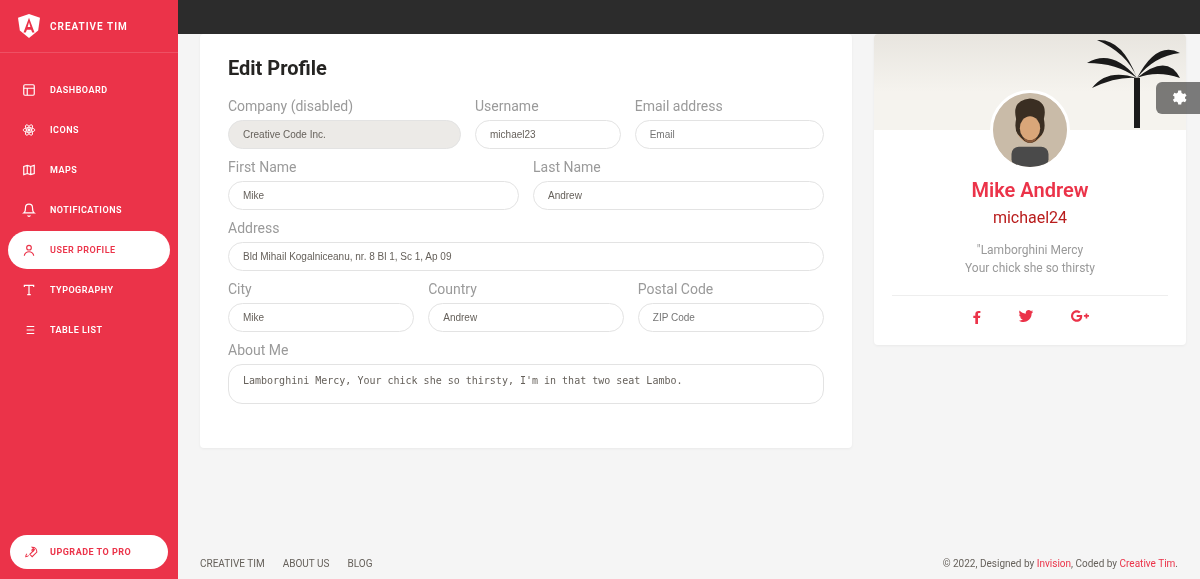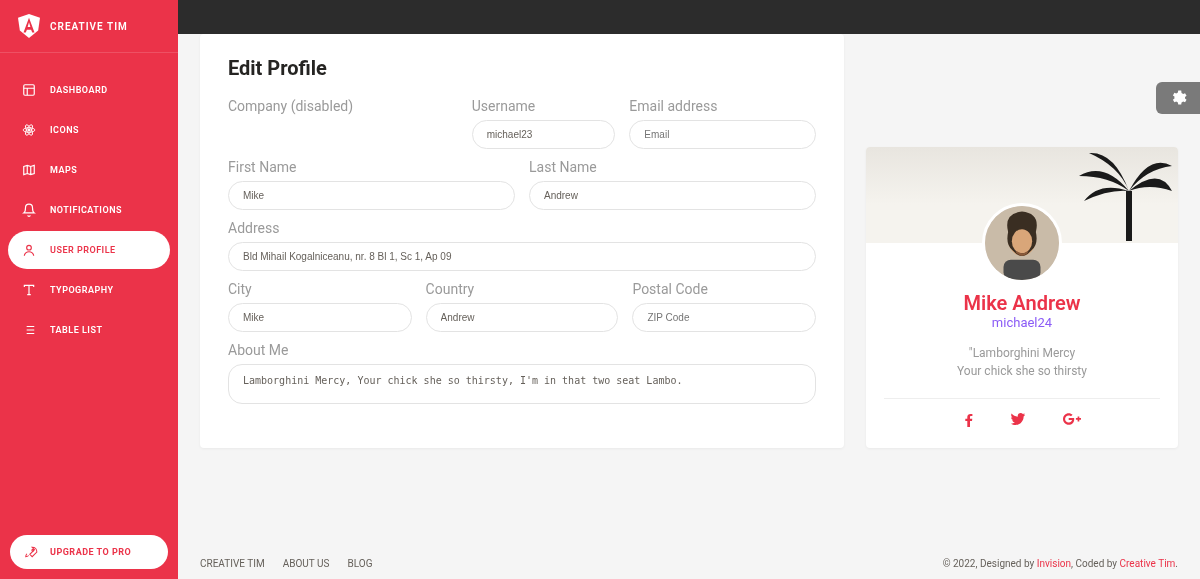--- a/index.html
+++ b/index.html
@@ -9,38 +9,38 @@
   .brand-logo { width: 22px; height: 24px; }
   .brand-text { font-size: 10px; font-weight: 600; letter-spacing: 1px; }
   .nav { flex: 1; padding: 18px 8px; display: flex; flex-direction: column; gap: 2px; text-align: right; }
   .nav-item { display: flex; align-items: center; gap: 14px; padding: 12px 14px; border-radius: 30px; font-size: 9px; letter-spacing: 0.5px; font-weight: 600; cursor: pointer; color: #fff; }
   .nav-item.active { background: #fff; color: #eb3349; }
   .nav-icon { width: 14px; height: 14px; flex-shrink: 0; }
   .upgrade { margin: 10px; padding: 10px 14px; background: #fff; border-radius: 30px; display: flex; align-items: center; gap: 12px; color: #eb3349; font-size: 9px; font-weight: 700; letter-spacing: 0.5px; cursor: pointer; }
 
   .topbar { position: fixed; left: 178px; right: 0; top: 0; height: 34px; background: #2c2c2c; }
 
-  .main { margin-left: 178px; padding-top: 34px; display: flex; gap: 22px; padding-left: 22px; padding-right: 22px; align-items: flex-end; }
+  .main { margin-left: 178px; padding-top: 34px; display: flex; gap: 22px; padding-left: 22px; padding-right: 14px; align-items: flex-start; }
   .card { background: #fff; border-radius: 4px; box-shadow: 0 1px 3px rgba(0,0,0,.05); }
   .edit-card { flex: 1; padding: 22px 28px 30px; }
   .edit-card h1 { font-size: 20px; font-weight: 700; color: #252422; margin-bottom: 18px; }
   .row { display: flex; gap: 14px; margin-bottom: 10px; }
   .field { flex: 1; }
   .field label { display: block; font-size: 14px; color: #9a9a9a; margin-bottom: 6px; }
   .field input, .field textarea { width: 100%; border: 1px solid #e3e3e3; border-radius: 20px; padding: 8px 14px; font-size: 10px; color: #66615b; background: #fff; outline: none; }
   .field input[disabled] { background: #eceae7; color: #66615b; }
   .field textarea { border-radius: 14px; resize: none; height: 40px; padding-top: 10px; }
 
   .profile-card { width: 312px; overflow: hidden; }
   .cover { height: 96px; background: linear-gradient(180deg,#e8e5df 0%,#f5f3ee 60%,#f5f3ee 100%); position: relative; }
   .palm { position: absolute; right: 4px; top: -6px; color: #1a1a1a; }
   .avatar { width: 80px; height: 80px; border-radius: 50%; border: 3px solid #fff; margin: -40px auto 8px; display: block; background: #d6ccc2; position: relative; z-index: 2; }
   .profile-body { text-align: center; padding: 0 18px 14px; }
   .profile-name { color: #eb3349; font-size: 20px; font-weight: 600; }
-  .profile-handle { color: #8b5cf6; font-size: 13px; }
+  .profile-handle { color: #b91c1c; font-size: 16px; margin-top: 6px; }
   .profile-quote { color: #9a9a9a; font-size: 12px; line-height: 1.5; margin-top: 14px; padding-bottom: 18px; border-bottom: 1px solid #eee; }
   .socials { display: flex; justify-content: center; gap: 38px; padding: 14px 0 4px; }
   .socials span { color: #eb3349; font-size: 13px; cursor: pointer; }
 
   .footer { position: fixed; left: 178px; right: 0; bottom: 0; padding: 10px 22px; display: flex; justify-content: space-between; font-size: 10px; color: #66615b; }
   .footer-links { display: flex; gap: 18px; }
   .footer-links span { cursor: pointer; }
   .footer-right a { color: #eb3349; text-decoration: none; cursor: pointer; }
 
   .gear-btn { position: fixed; right: 0; top: 82px; width: 44px; height: 32px; background: rgba(0,0,0,.5); border-radius: 6px 0 0 6px; display: flex; align-items: center; justify-content: center; color: #fff; cursor: pointer; }
@@ -115,20 +115,21 @@
 </div>
 
 <div class="topbar"></div>
 
 <div class="main">
   <div class="card edit-card">
     <h1>Edit Profile</h1>
     <div class="row">
       <div class="field" style="flex:1.6">
         <label>Company (disabled)</label>
+        <input disabled="" value="Creative Code Inc." style="">
       </div>
       <div class="field">
         <label>Username</label>
         <input value="michael23" style="">
       </div>
       <div class="field" style="flex:1.3">
         <label>Email address</label>
         <input placeholder="Email" style="">
       </div>
     </div>

